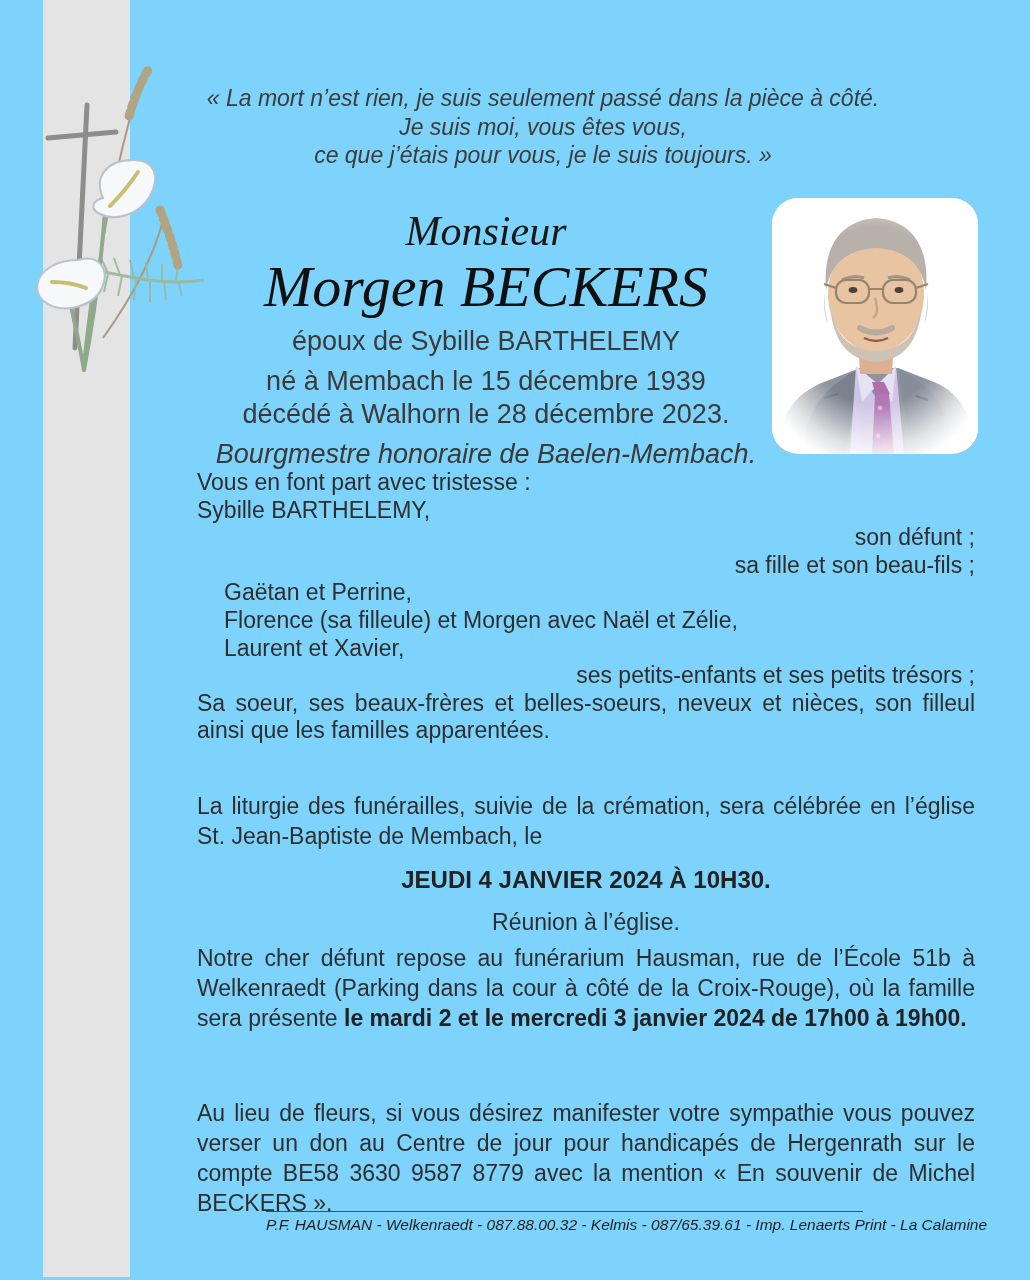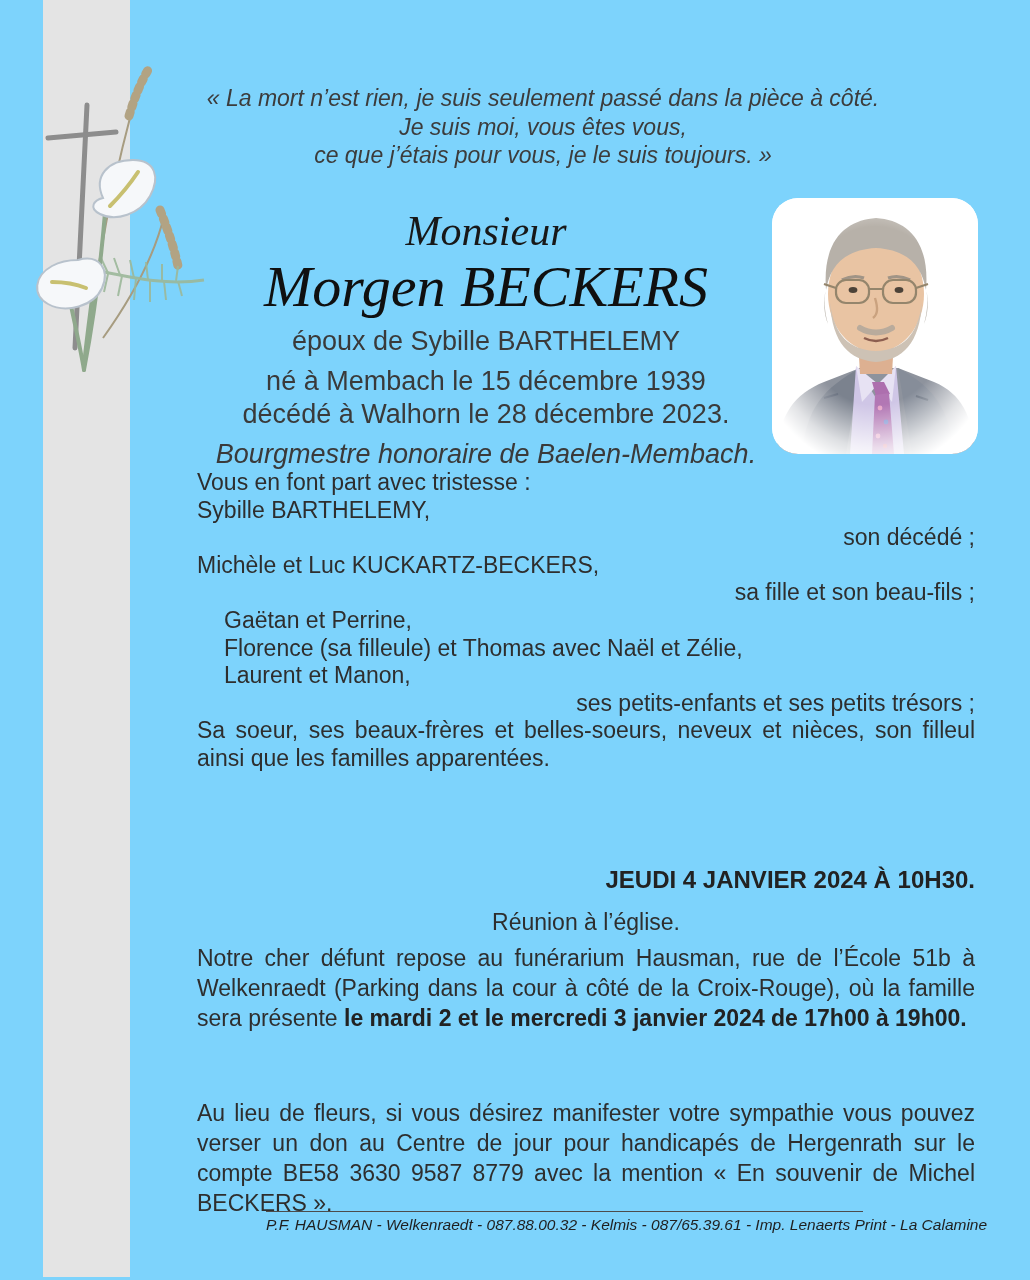--- a/index.html
+++ b/index.html
@@ -94,21 +94,21 @@
     font-size: 23px;
     line-height: 30px;
     text-align: justify;
     margin: 0;
   }
   .liturgie { top: 791px; }
   .jeudi {
     position: absolute;
     left: 197px; top: 866px;
     width: 778px;
-    text-align: right;
+    text-align: center;
     font-weight: bold;
     font-size: 24px;
     color: #222222;
   }
   .reunion {
     position: absolute;
     left: 197px; top: 909px;
     width: 778px;
     text-align: center;
     font-size: 23px;
@@ -266,30 +266,30 @@
         <path d="M64,90 L52,86"></path>
         <path d="M144,90 L156,86"></path>
       </g>
     </svg>
     <div class="vignette"></div>
   </div>
 
   <div class="family">
     <div>Vous en font part avec tristesse :</div>
     <div>Sybille BARTHELEMY,</div>
-    <div class="rel">son décédé ;</div>
-    <div>Michèle et Luc KUCKARTZ-BECKERS,</div>
+    <div class="rel">son défunt ;</div>
     <div class="rel">sa fille et son beau-fils ;</div>
     <div class="indent">Gaëtan et Perrine,</div>
-    <div class="indent">Florence (sa filleule) et Thomas avec Naël et Zélie,</div>
-    <div class="indent">Laurent et Manon,</div>
+    <div class="indent">Florence (sa filleule) et Morgen avec Naël et Zélie,</div>
+    <div class="indent">Laurent et Xavier,</div>
     <div class="rel">ses petits-enfants et ses petits trésors ;</div>
     <p class="closing">Sa soeur, ses beaux-frères et belles-soeurs, neveux et nièces, son filleul ainsi que les familles apparentées.</p>
   </div>
 
+  <p class="para liturgie">La liturgie des funérailles, suivie de la crémation, sera célébrée en l’église St. Jean-Baptiste de Membach, le</p>
 
   <div class="jeudi">JEUDI 4 JANVIER 2024 À 10H30.</div>
 
   <div class="reunion">Réunion à l’église.</div>
 
   <p class="para repose"><span>Notre cher défunt repose au funérarium Hausman, rue de l’École 51b à Welkenraedt (Parking dans la cour à côté de la Croix-Rouge), où la famille sera présente</span> <strong>le mardi 2 et le mercredi 3 janvier 2024 de 17h00 à 19h00.</strong></p>
 
 
   <p class="para fleurs">Au lieu de fleurs, si vous désirez manifester votre sympathie vous pouvez verser un don au Centre de jour pour handicapés de Hergenrath sur le compte BE58 3630 9587 8779 avec la mention « En souvenir de Michel BECKERS ».</p>
 

